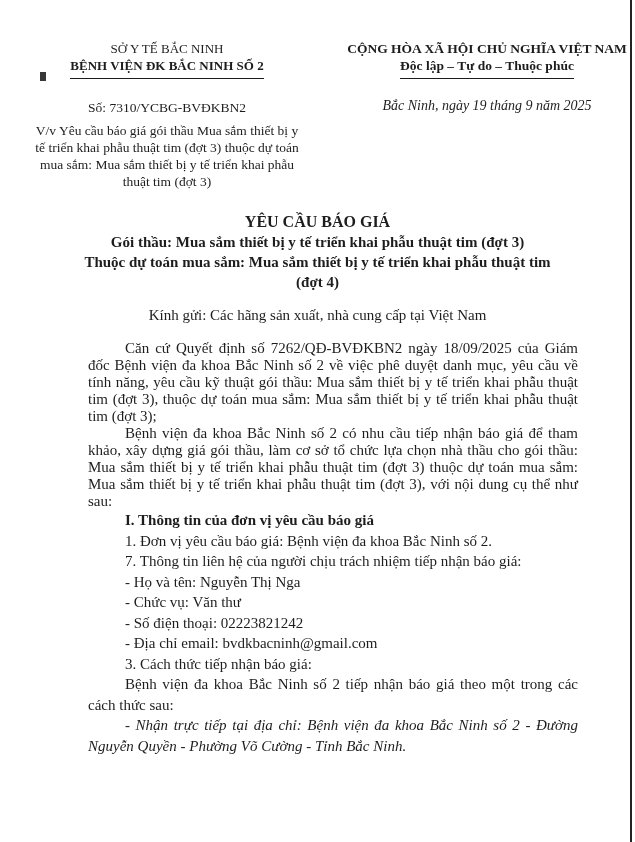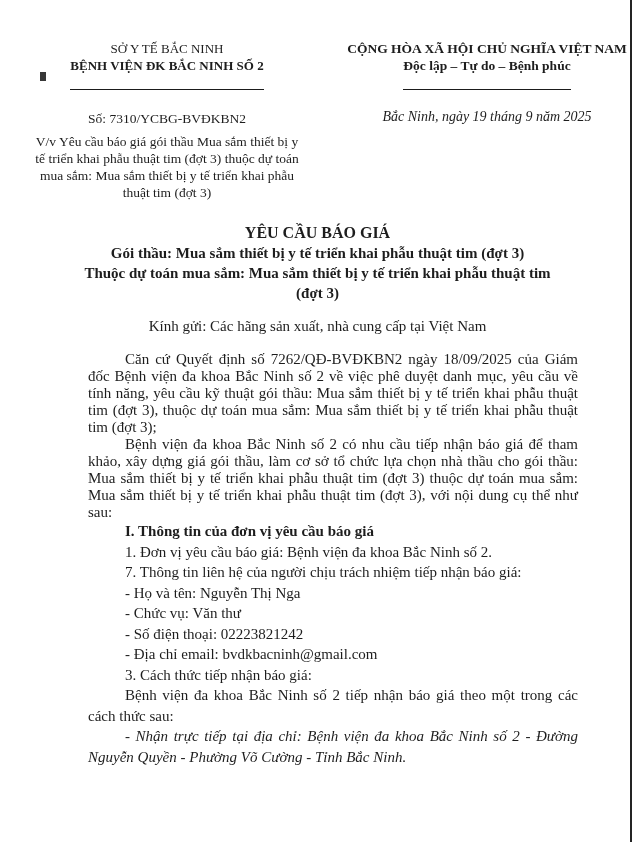--- a/index.html
+++ b/index.html
@@ -49,21 +49,21 @@
     text-align: center;
     font-size: 13.5px;
     line-height: 17px;
     padding-left: 10px;
   }
   .bold { font-weight: bold; }
   .italic { font-style: italic; }
   .u-span {
     display: inline-block;
     border-bottom: 1.5px solid #1b1b1b;
-    padding-bottom: 15px;
+    padding-bottom: 4px;
   }
   .doc-number {
     margin-top: 20px;
     font-size: 13.5px;
   }
   .subject-abstract {
     margin-top: 6px;
     font-size: 13.5px;
     line-height: 17px;
   }
@@ -109,30 +109,30 @@
 
   <div class="header">
     <div class="header-left">
       <div>SỞ Y TẾ BẮC NINH</div>
       <div class="bold"><span class="u-span">BỆNH VIỆN ĐK BẮC NINH SỐ 2</span></div>
       <div class="doc-number">Số: 7310/YCBG-BVĐKBN2</div>
       <div class="subject-abstract">V/v Yêu cầu báo giá gói thầu Mua sắm thiết bị y tế triển khai phẫu thuật tim (đợt 3) thuộc dự toán mua sắm: Mua sắm thiết bị y tế triển khai phẫu thuật tim (đợt 3)</div>
     </div>
     <div class="header-right">
       <div class="bold">CỘNG HÒA XÃ HỘI CHỦ NGHĨA VIỆT NAM</div>
-      <div class="bold"><span class="u-span">Độc lập – Tự do – Bệnh phúc</span></div>
+      <div class="bold"><span class="u-span">Độc lập – Tự do – Thuộc phúc</span></div>
       <div class="place-date italic">Bắc Ninh, ngày 19 tháng 9 năm 2025</div>
     </div>
   </div>
 
   <div class="title-block">
     <div class="title-main">YÊU CẦU BÁO GIÁ</div>
     <div>Gói thầu: Mua sắm thiết bị y tế triển khai phẫu thuật tim (đợt 3)</div>
     <div>Thuộc dự toán mua sắm: Mua sắm thiết bị y tế triển khai phẫu thuật tim</div>
-    <div>(đợt 3)</div>
+    <div>(đợt 4)</div>
   </div>
 
   <div class="salutation">Kính gửi: Các hãng sản xuất, nhà cung cấp tại Việt Nam</div>
 
   <div class="body-block">
     <p class="para">Căn cứ Quyết định số 7262/QĐ-BVĐKBN2 ngày 18/09/2025 của Giám đốc Bệnh viện đa khoa Bắc Ninh số 2 về việc phê duyệt danh mục, yêu cầu về tính năng, yêu cầu kỹ thuật gói thầu: Mua sắm thiết bị y tế triển khai phẫu thuật tim (đợt 3), thuộc dự toán mua sắm: Mua sắm thiết bị y tế triển khai phẫu thuật tim (đợt 3);</p>
     <p class="para">Bệnh viện đa khoa Bắc Ninh số 2 có nhu cầu tiếp nhận báo giá để tham khảo, xây dựng giá gói thầu, làm cơ sở tổ chức lựa chọn nhà thầu cho gói thầu: Mua sắm thiết bị y tế triển khai phẫu thuật tim (đợt 3) thuộc dự toán mua sắm: Mua sắm thiết bị y tế triển khai phẫu thuật tim (đợt 3), với nội dung cụ thể như sau:</p>
 
     <p class="line bold">I. Thông tin của đơn vị yêu cầu báo giá</p>
     <p class="line">1. Đơn vị yêu cầu báo giá: Bệnh viện đa khoa Bắc Ninh số 2.</p>

